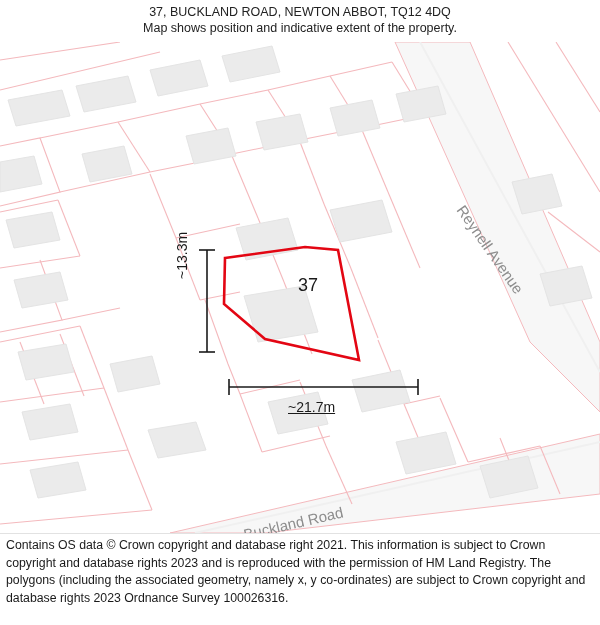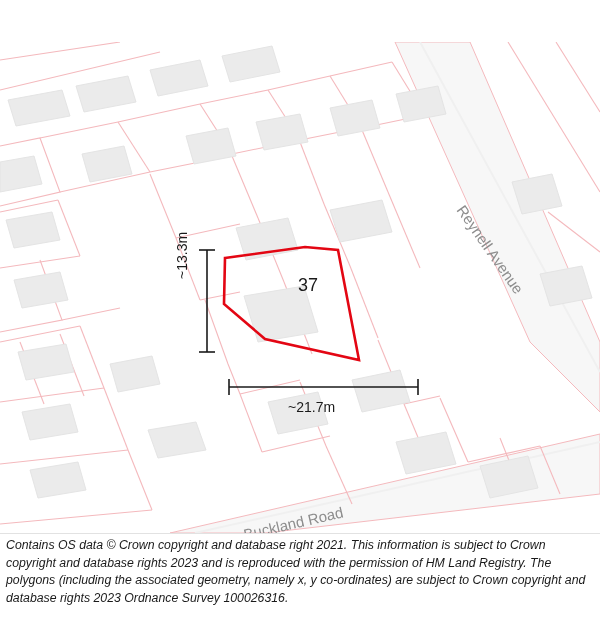--- a/index.html
+++ b/index.html
@@ -73,20 +73,21 @@
     font-size: 18px;
     color: #1a1a1a;
   }
   .dim-width {
     position: absolute;
     left: 288px;
     top: 357px;
     font-size: 14px;
     color: #1a1a1a;
     white-space: nowrap;
+    text-decoration: underline;
   }
   .dim-height {
     position: absolute;
     left: 174px;
     top: 237px;
     font-size: 14px;
     color: #1a1a1a;
     white-space: nowrap;
     transform: rotate(-90deg);
     transform-origin: left top;
@@ -96,36 +97,39 @@
     position: absolute;
     top: 533px;
     left: 0;
     width: 600px;
     height: 92px;
     box-sizing: border-box;
     padding: 4px 6px 0 6px;
     font-size: 12.3px;
     line-height: 17.5px;
     color: #1a1a1a;
-    font-style: italic;
   }
   .footer-rule {
     position: absolute;
     top: 533px;
     left: 0;
     width: 600px;
     height: 1px;
     background: #e2e2e2;
   }
 </style>
 </head>
 <body>
 
 <div id="page">
 
+  <div class="header">
+    <div class="title">37, BUCKLAND ROAD, NEWTON ABBOT, TQ12 4DQ</div>
+    <div class="subtitle">Map shows position and indicative extent of the property.</div>
+  </div>
 
   <div class="map-wrap">
     <svg class="map-svg" width="600" height="491" viewBox="0 0 600 491">
 
       <rect x="0" y="0" width="600" height="491" fill="#ffffff"></rect>
 
       <g>
 
         <polygon points="395,0 470,0 600,300 600,370 530,300" fill="#f7f7f7" stroke="#f4b9bd" stroke-width="1"></polygon>
 

